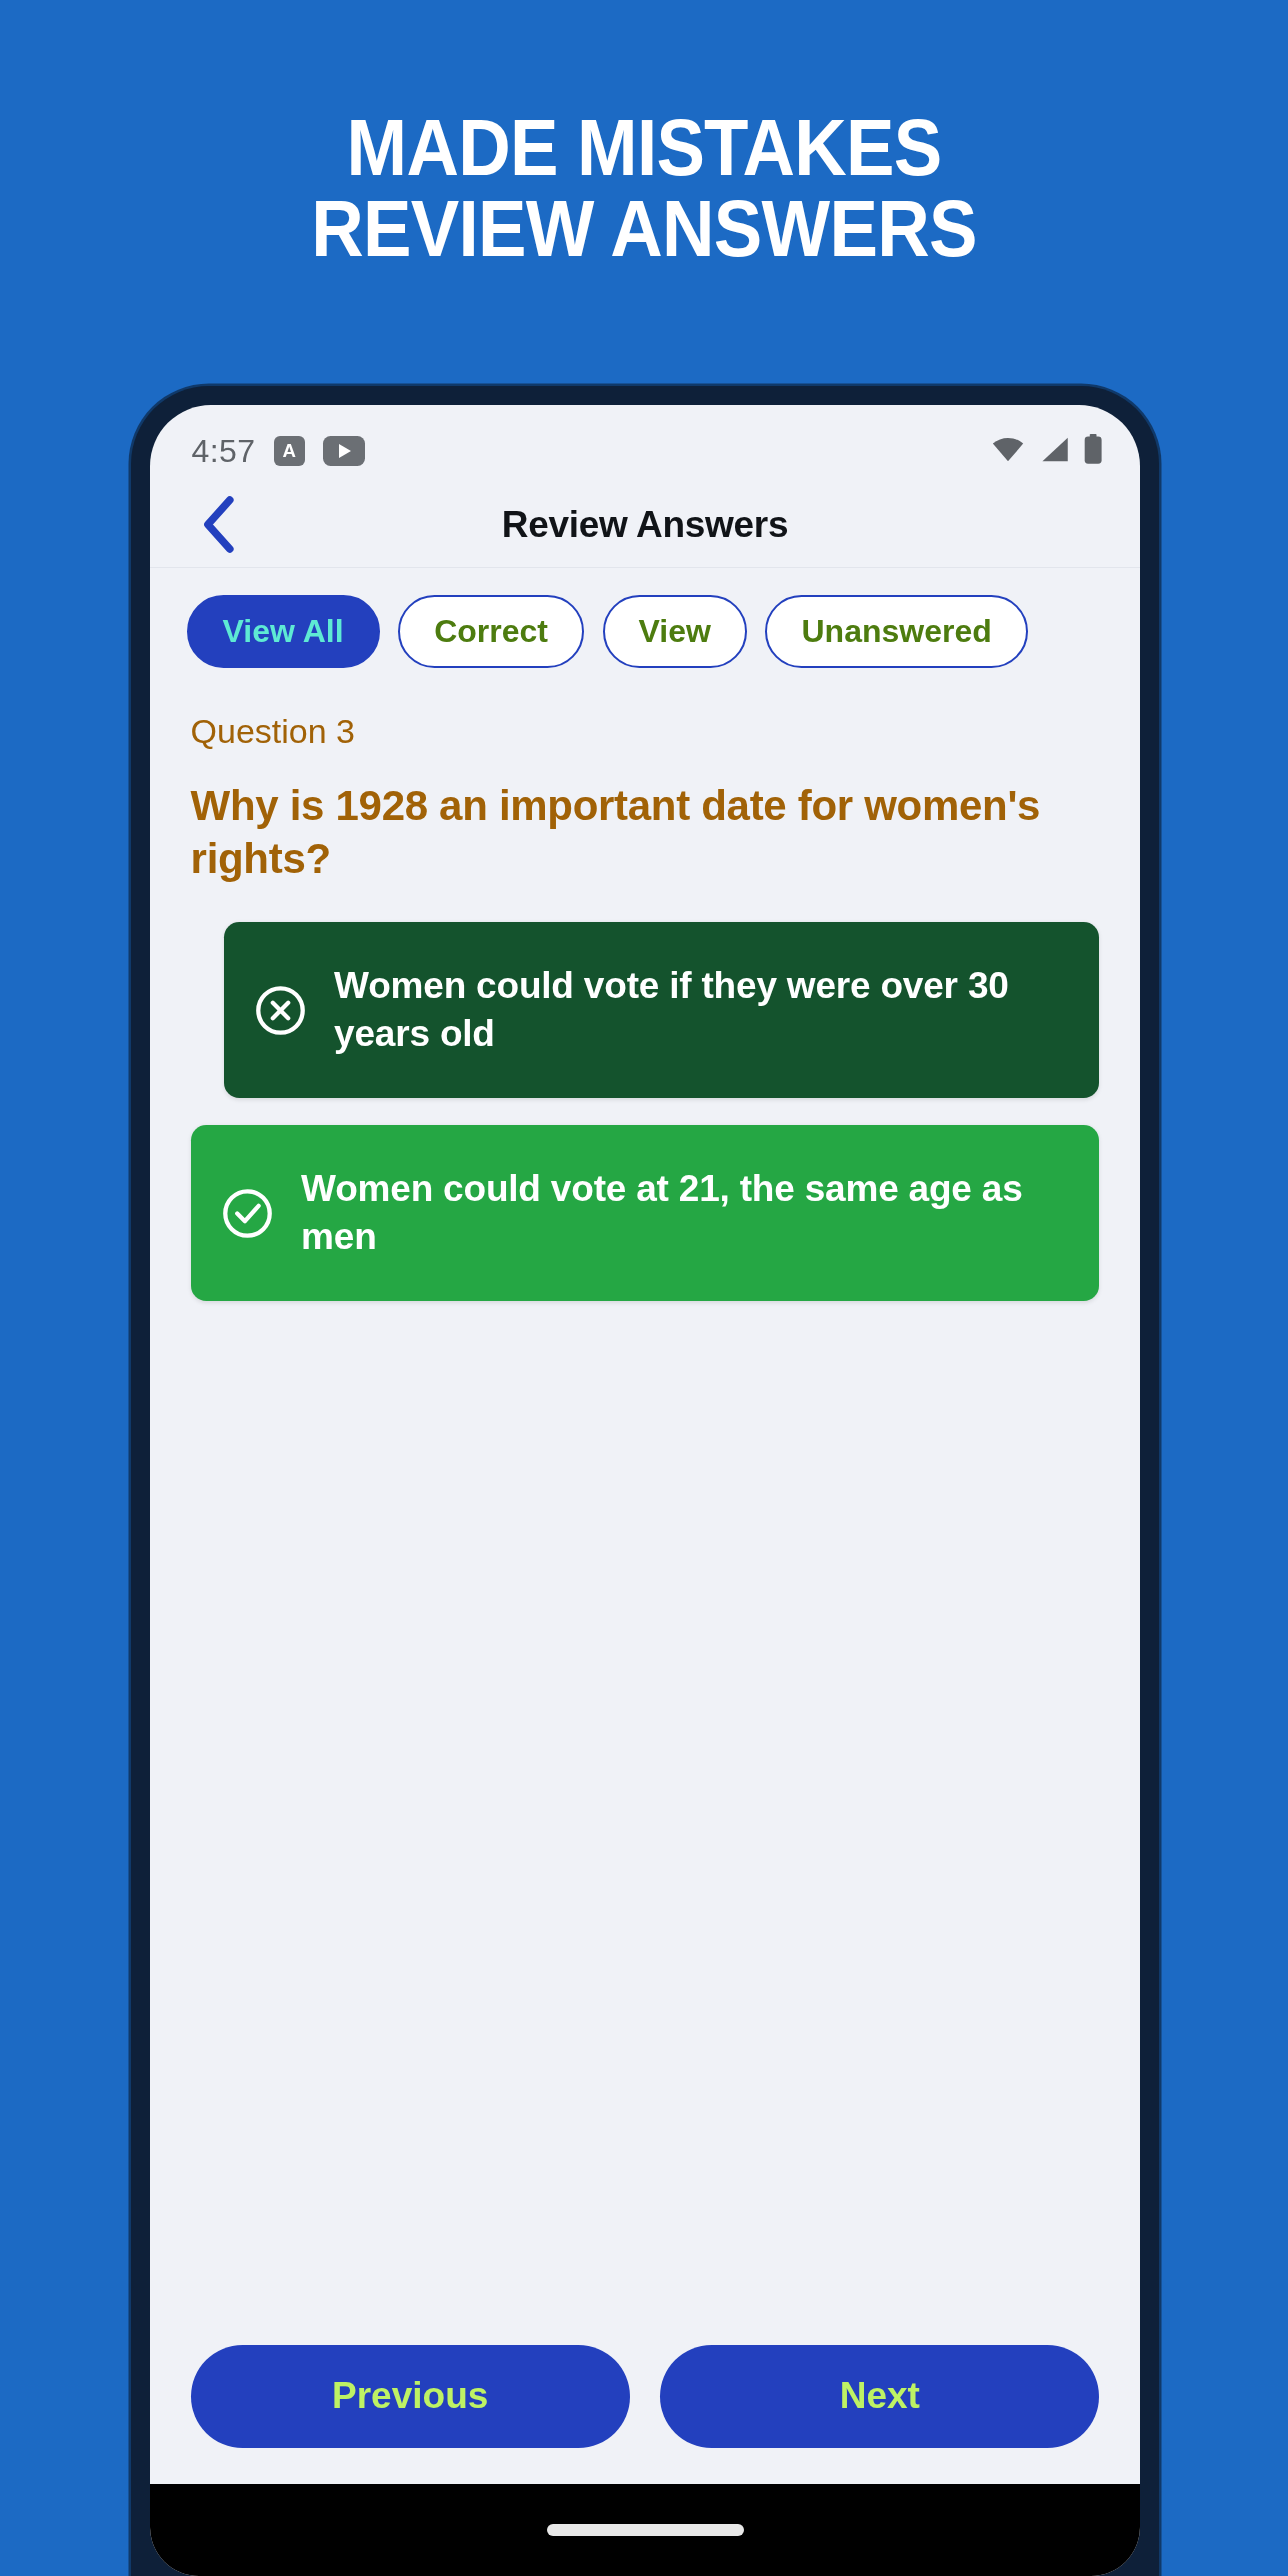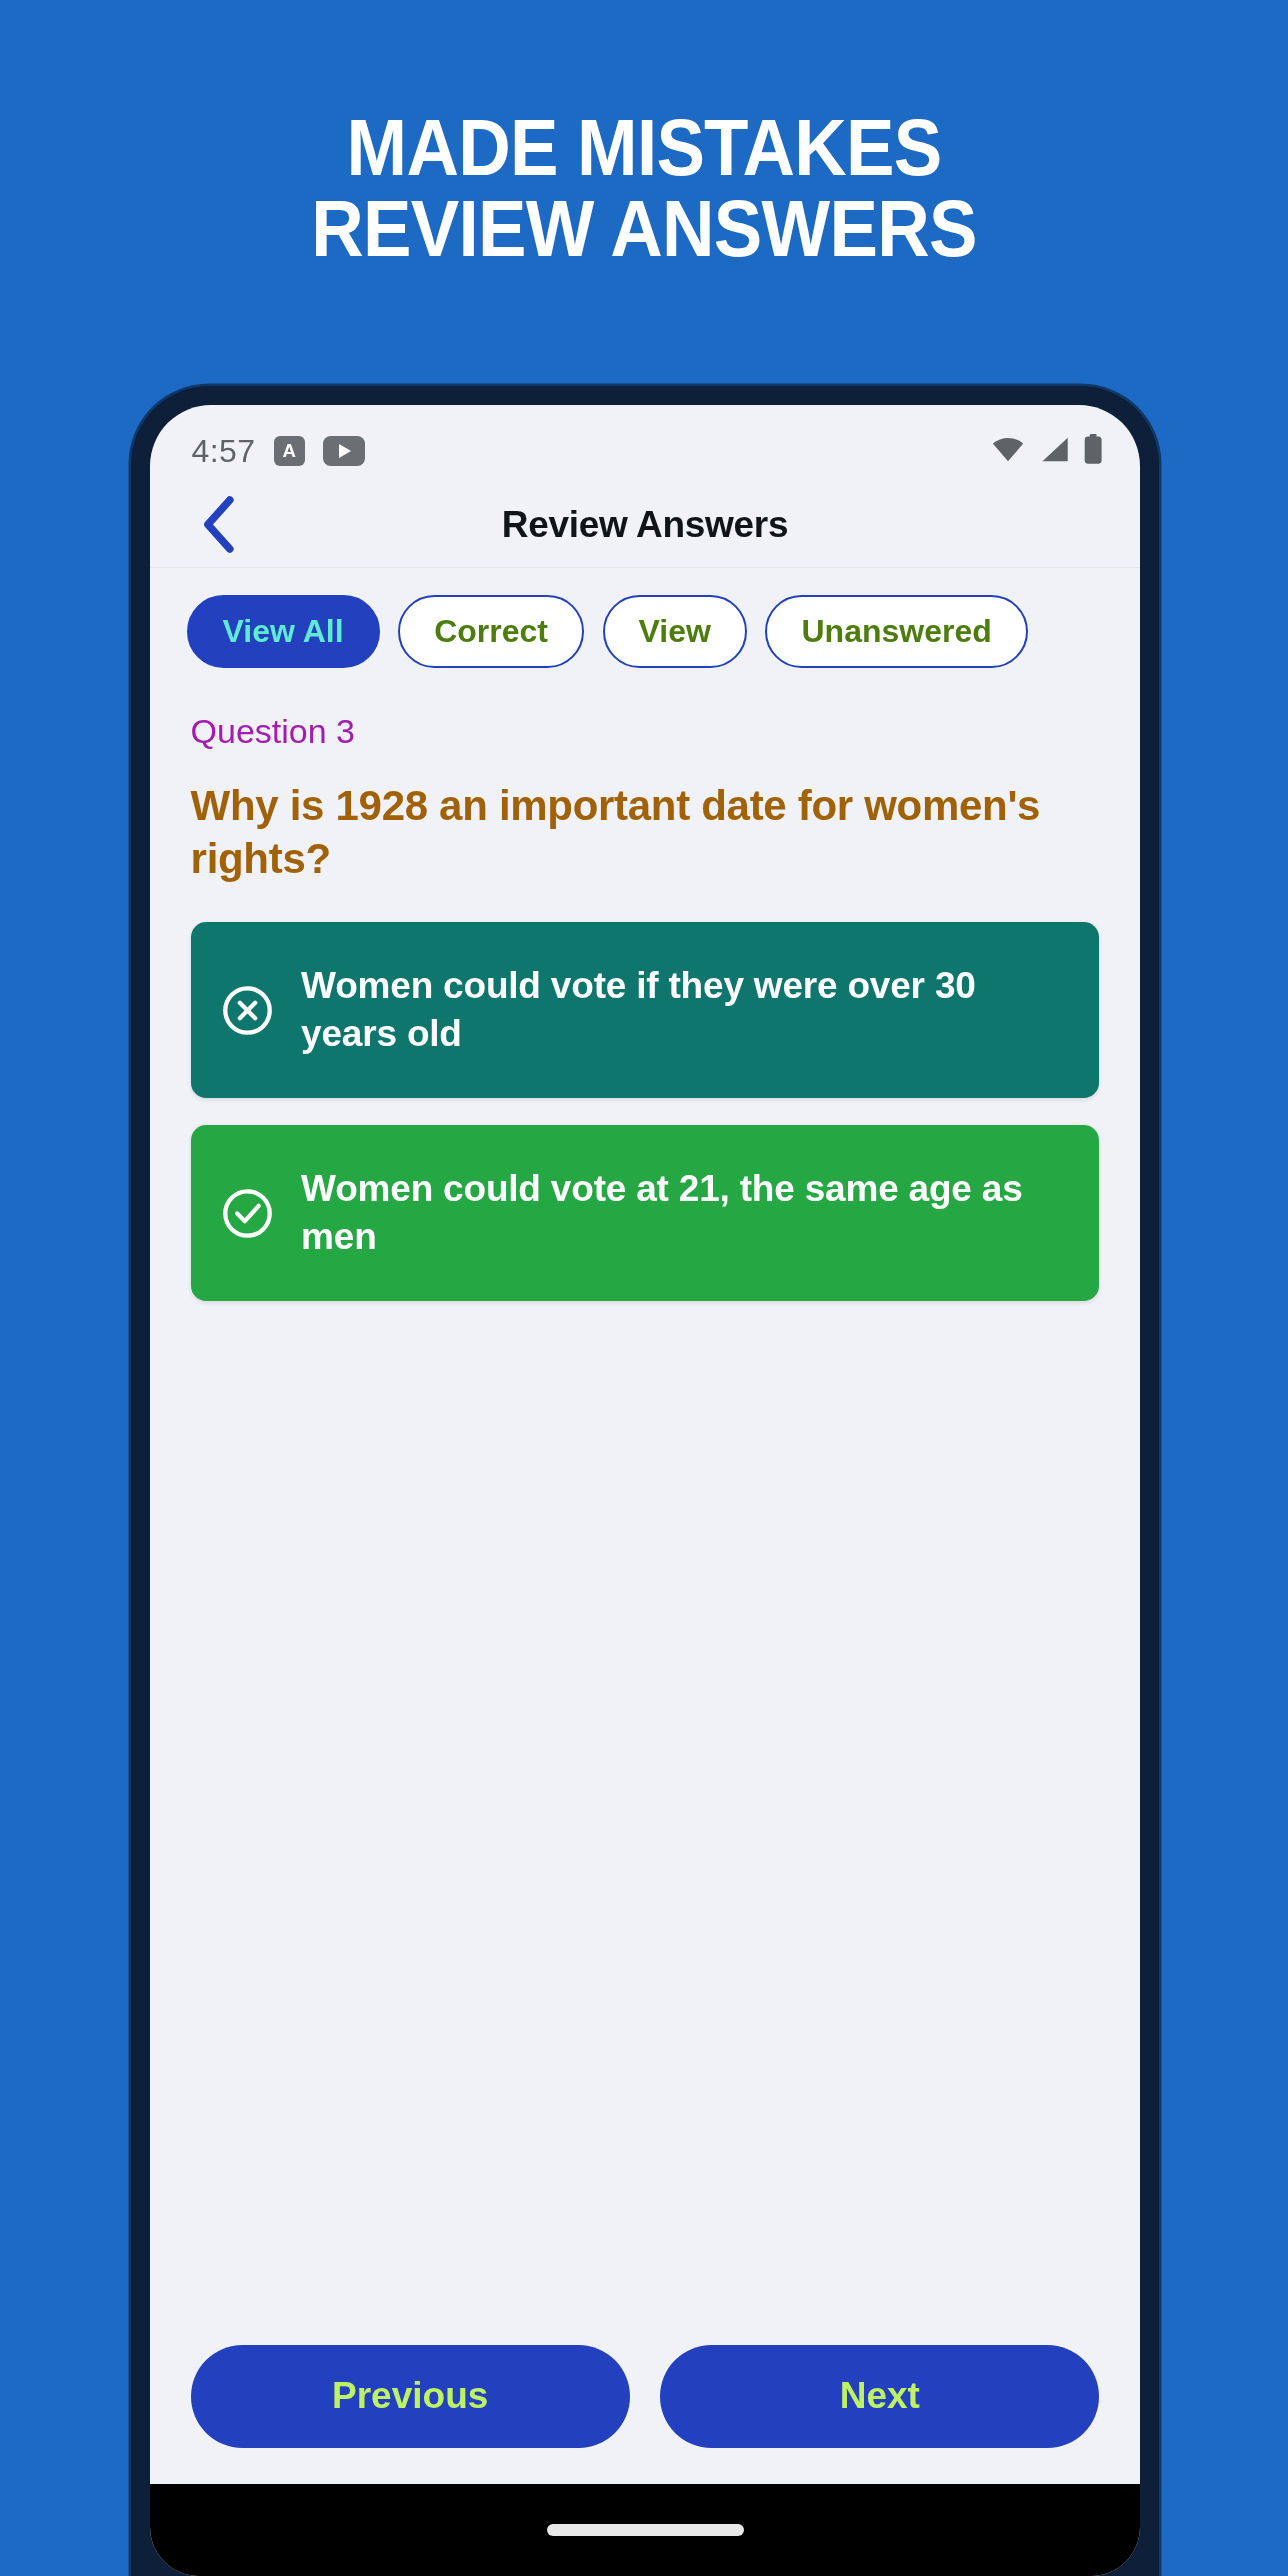--- a/index.html
+++ b/index.html
@@ -142,21 +142,21 @@
   .chip.active {
     background:#2340BE;
     color:#5eead4;
     border-color:#2340BE;
   }
 
   
   .qnum {
     padding:44px 0 0 41px;
     font-size:34px;
-    color:#a21caf;
+    color:#a16207;
     font-weight:400;
     flex:0 0 auto;
   }
   .qtext {
     padding:29px 61px 0 41px;
     font-size:42px;
     line-height:1.26;
     font-weight:bold;
     color:#a16207;
     font-family:"Liberation Sans Narrow","Liberation Sans",sans-serif;
@@ -174,21 +174,21 @@
   }
   .answer {
     border-radius:15.3px;
     display:flex;
     align-items:center;
     gap:27px;
     padding:30.5px 29px 30.5px 30.5px;
     min-height:176px;
     box-shadow:0 1.7px 4.2px rgba(0,0,0,.10);
   }
-  .answer.wrong { background:#0f766e; }
+  .answer.wrong { background:#14532d;margin-left:33px; }
   .answer.correct { background:#25A744; }
   .ans-icon { flex:0 0 auto; display:flex; align-items:center; }
   .ans-text {
     color:#FFFFFF;
     font-size:37px;
     line-height:1.32;
     font-weight:bold;
     font-family:"Liberation Sans Narrow","Liberation Sans",sans-serif;
     letter-spacing:-0.2px;
   }

